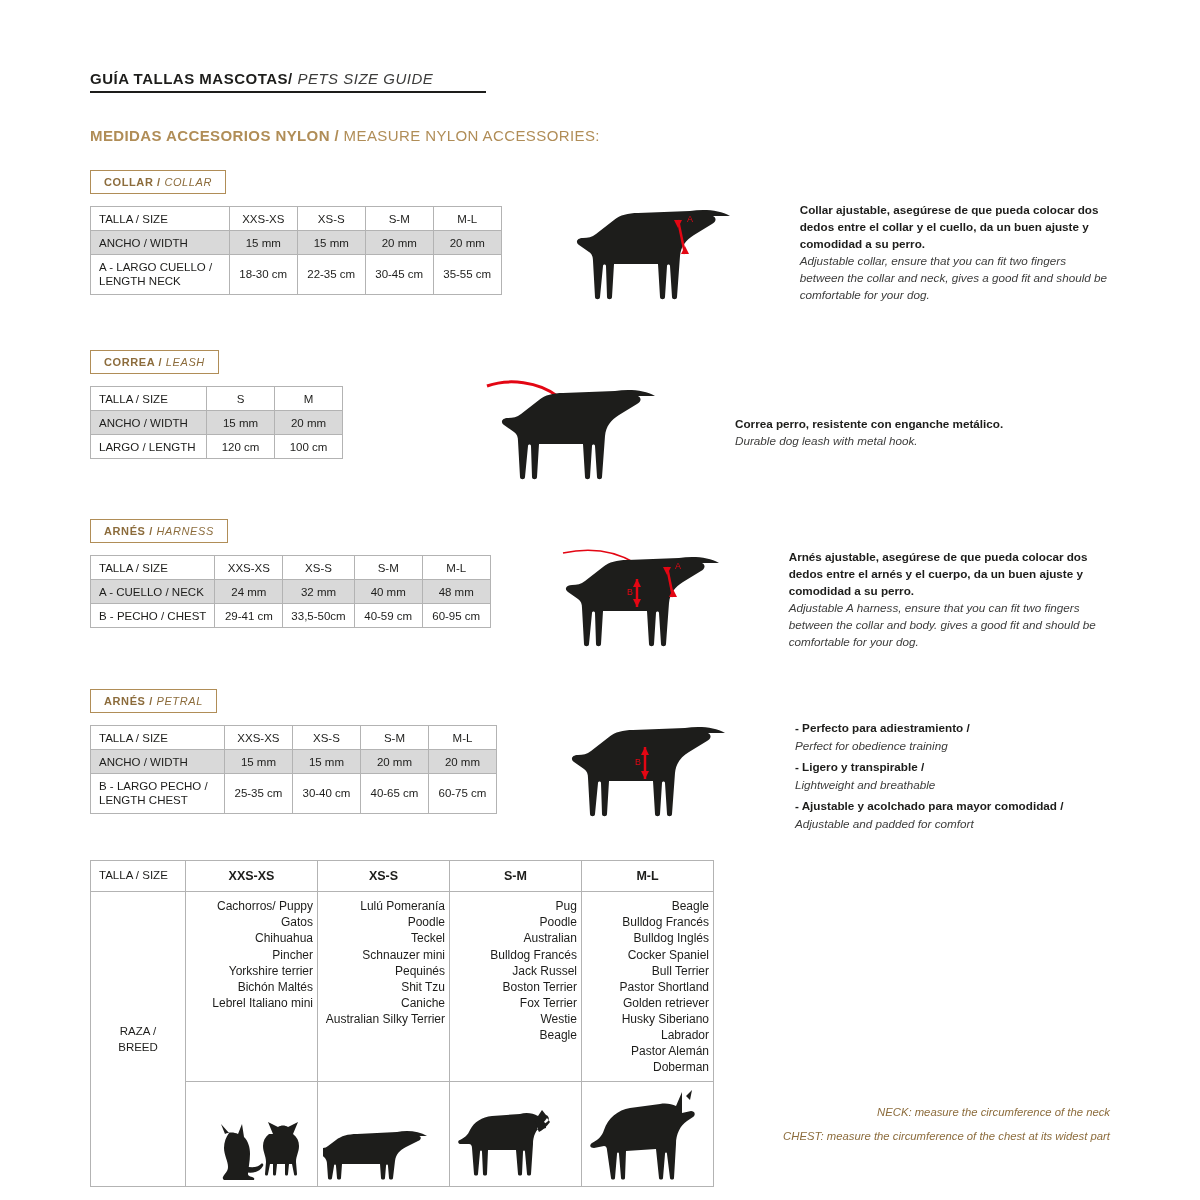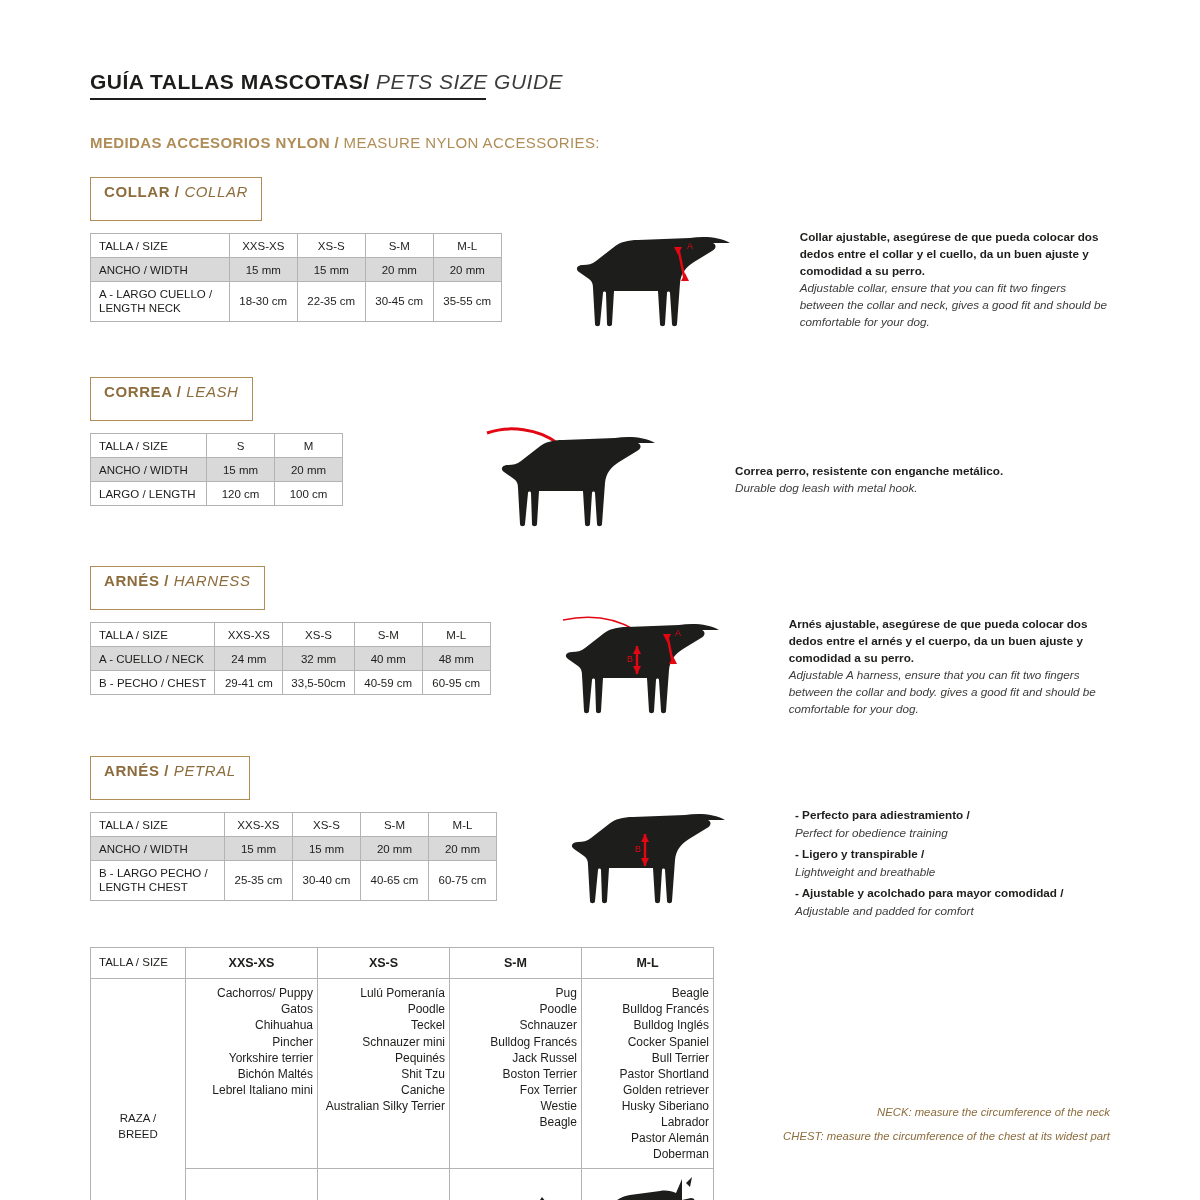--- a/index.html
+++ b/index.html
@@ -11,21 +11,21 @@
     color: #1d1d1b;
   }
   .page {
     position: relative;
     width: 1200px; height: 1200px;
     padding: 70px 90px 0 90px;
   }
 
   
   .main-title {
-    font-size: 21px;
+    font-size: 15px;
     font-weight: bold;
     letter-spacing: 0.5px;
     color: #1d1d1b;
     margin: 0 0 4px 0;
   }
   .main-title .second {
     font-style: italic;
     font-weight: normal;
     color: #3c3c3b;
   }
@@ -41,24 +41,24 @@
     color: #b08d57;
     margin-bottom: 26px;
   }
   .sub-title .second { font-weight: normal; }
 
   
   .tag {
     display: inline-block;
     border: 1px solid #b08d57;
     color: #8c6c3c;
-    font-size: 15px;
+    font-size: 11px;
     font-weight: bold;
     letter-spacing: 0.6px;
-    padding: 5px 13px 20px 13px;
+    padding: 5px 13px 5px 13px;
     background: #fff;
   }
   .tag .second { font-style: italic; font-weight: normal; }
 
   
   .block { position: relative; margin-bottom: 18px; }
   .block-body { display: flex; align-items: flex-start; }
 
   table.sizes {
     border-collapse: collapse;
@@ -369,21 +369,21 @@
             <div>Teckel</div>
             <div>Schnauzer mini</div>
             <div>Pequinés</div>
             <div>Shit Tzu</div>
             <div>Caniche</div>
             <div>Australian Silky Terrier</div>
           </td>
       <td class="breeds" id="b2">
             <div>Pug</div>
             <div>Poodle</div>
-            <div>Schnauzer</div>
+            <div>Australian</div>
             <div>Bulldog Francés</div>
             <div>Jack Russel</div>
             <div>Boston Terrier</div>
             <div>Fox Terrier</div>
             <div>Westie</div>
             <div>Beagle</div>
           </td>
       <td class="breeds" id="b3">
             <div>Beagle</div>
             <div>Bulldog Francés</div>

